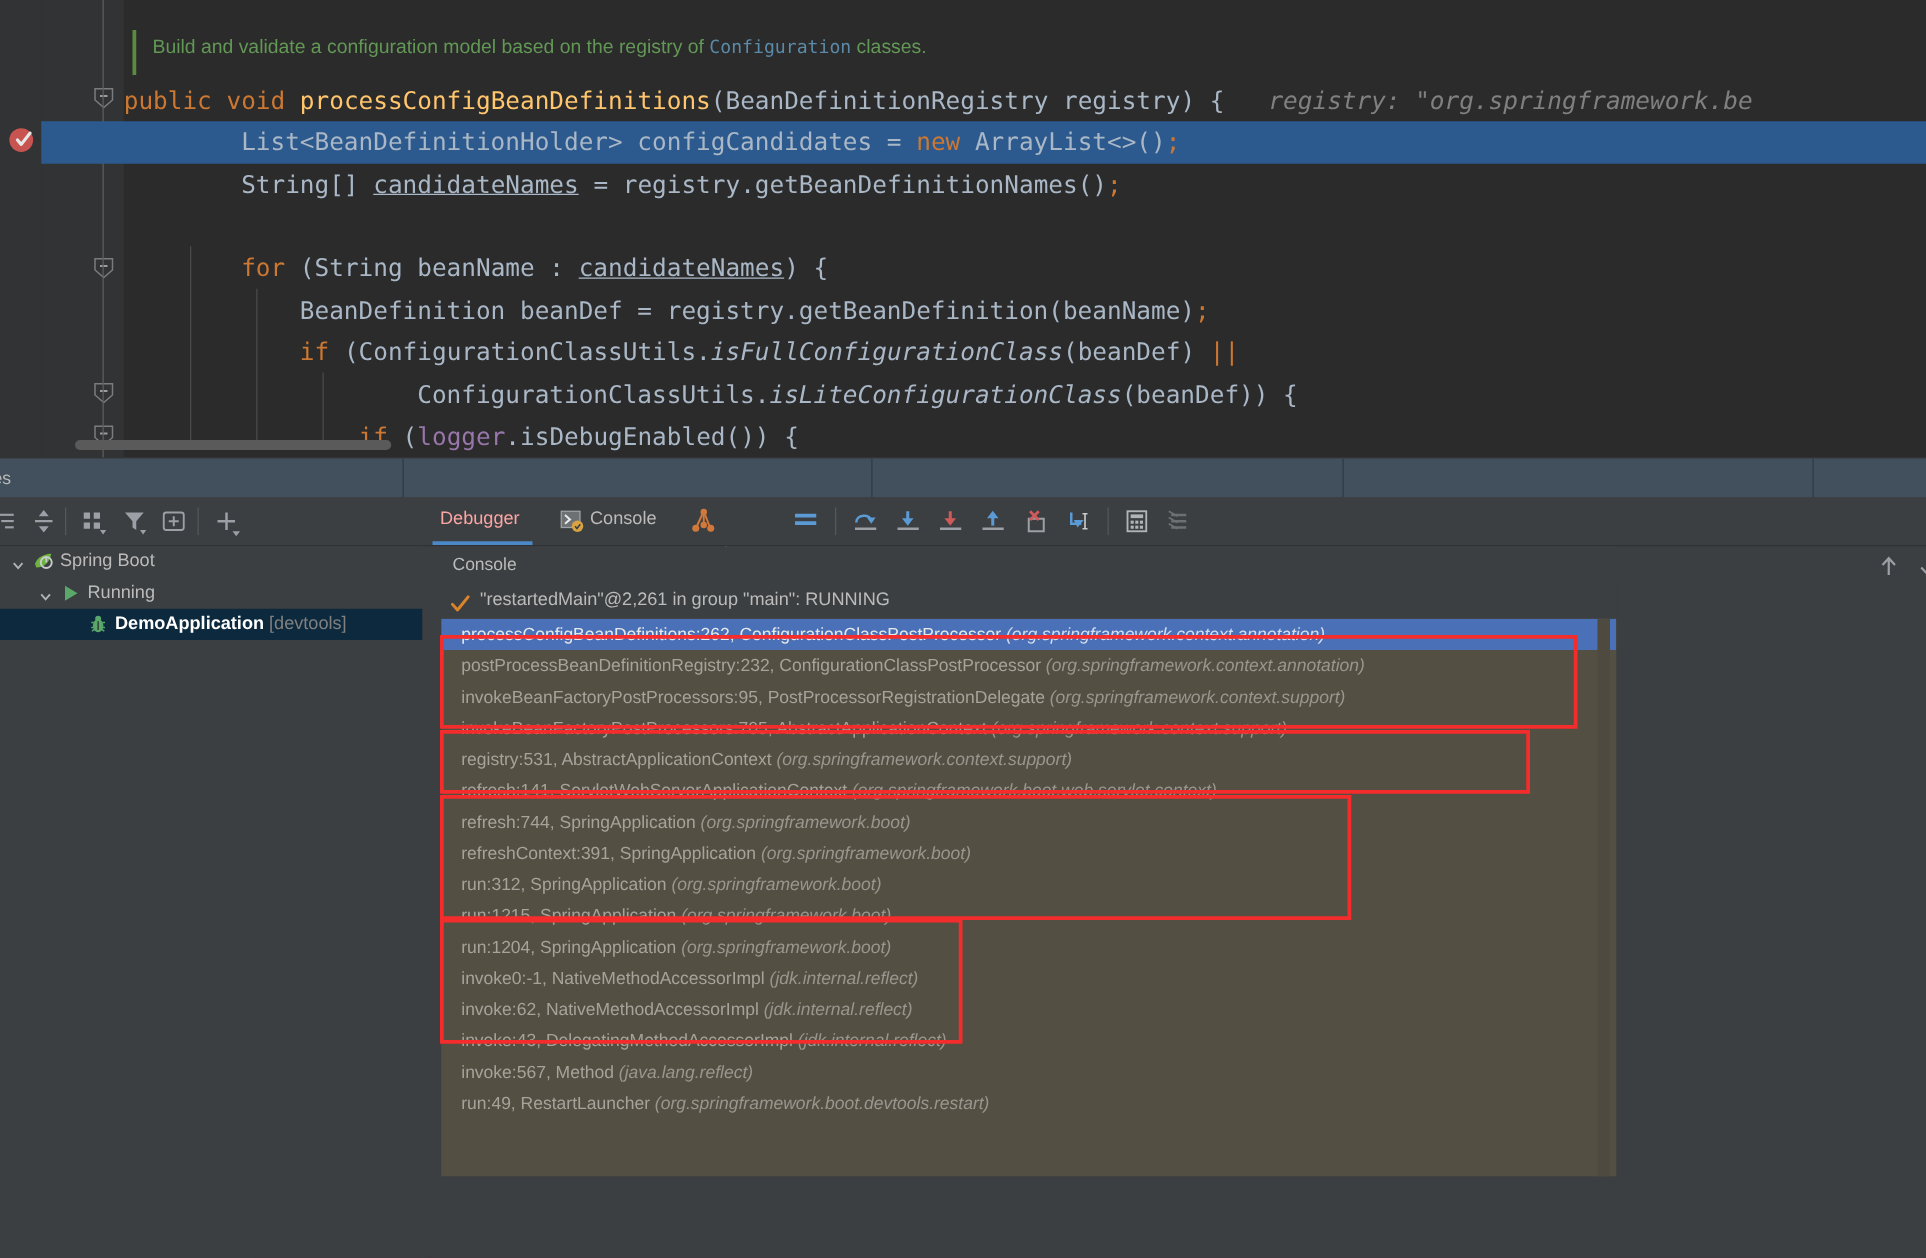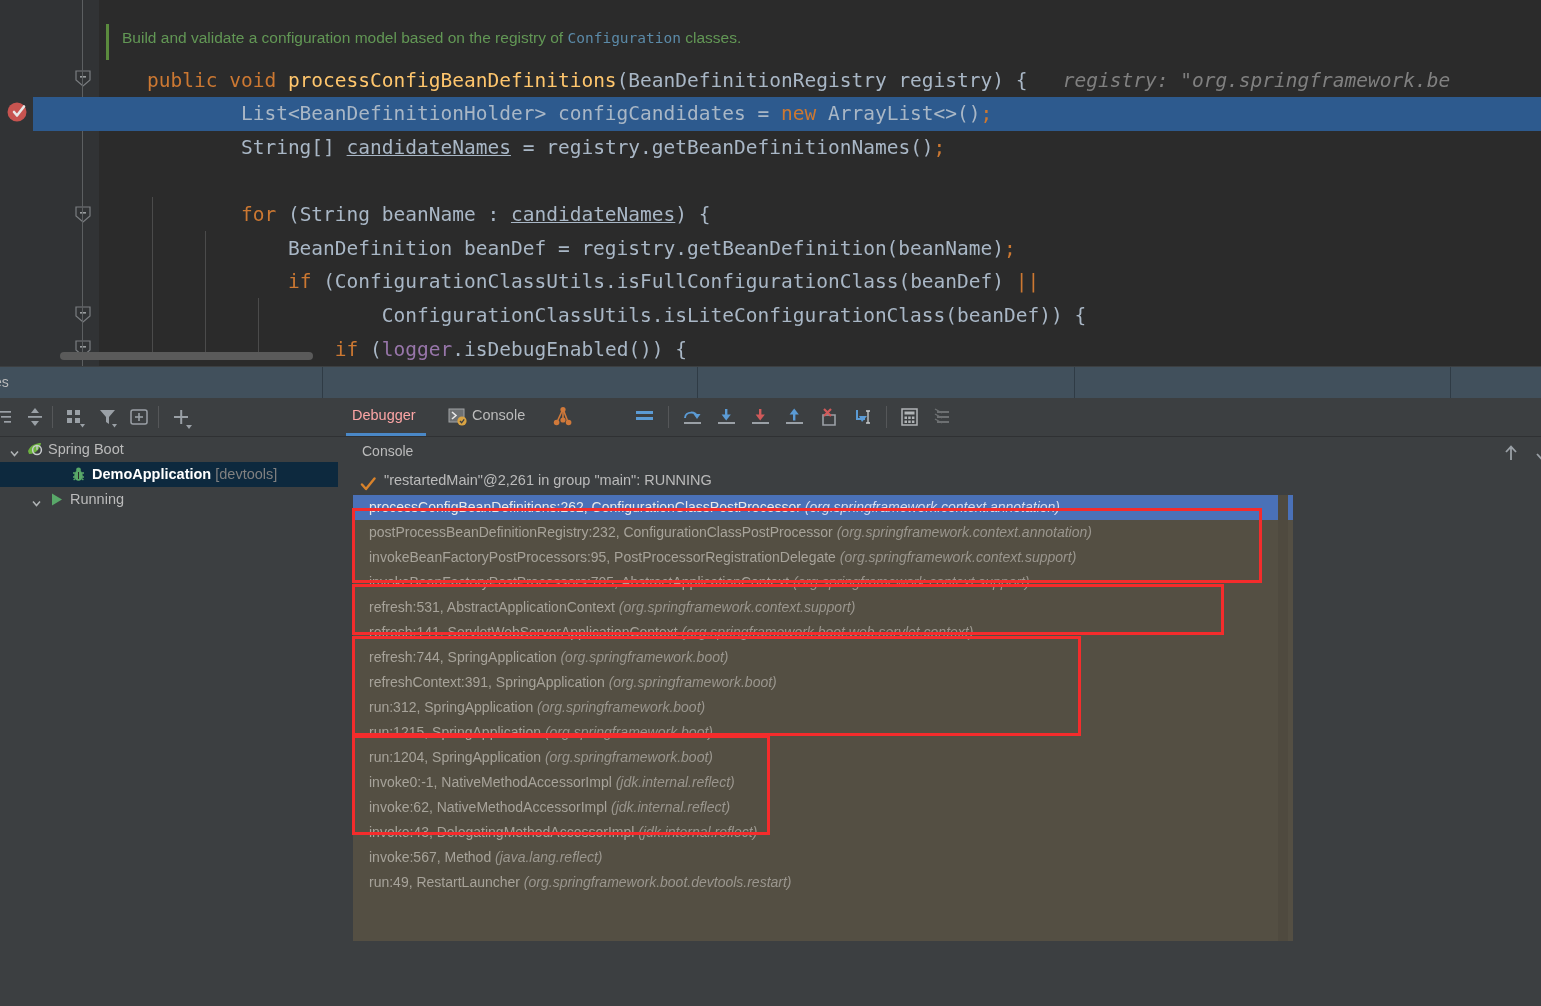--- a/index.html
+++ b/index.html
@@ -6,29 +6,29 @@
   body{width:1541px;height:1006px;overflow:hidden;font-family:"Liberation Sans",sans-serif;}
   #root{position:relative;width:1541px;height:1006px;}
 
   
   .editor{position:absolute;left:0;top:0;width:1541px;height:366px;background:#2b2b2b;overflow:hidden;}
   .edit-leftbar{position:absolute;left:0;top:0;width:33px;height:366px;background:#313335;}
   .edit-gutter{position:absolute;left:33px;top:0;width:66px;height:366px;background:#313335;}
   .fold{position:absolute;left:40px;width:20px;height:16px;}
   .fold svg{display:block;}
   .bp{position:absolute;left:6px;width:22px;height:22px;}
-  .code{position:absolute;left:99px;top:0;right:0;height:334px;font-family:"DejaVu Sans Mono","Liberation Mono",monospace;font-size:19.5px;line-height:33.5px;color:#a9b7c6;white-space:pre;margin-left:48px;}
+  .code{position:absolute;left:99px;top:0;right:0;height:334px;font-family:"DejaVu Sans Mono","Liberation Mono",monospace;font-size:19.5px;line-height:33.5px;color:#a9b7c6;white-space:pre;}
   .cl{position:absolute;left:0;height:33.5px;white-space:pre;padding-left:0px;}
   .hl-row{position:absolute;left:33px;right:0;height:33.5px;background:#2d5a8e;}
   .docline{position:absolute;left:106px;top:24px;width:3px;height:36px;background:#5b8b3e;}
   .doctxt{position:absolute;left:122px;top:29px;font-family:"Liberation Sans",sans-serif;font-size:15.5px;color:#629755;}
   .doctxt .cfg{color:#5b8aa8;font-family:"DejaVu Sans Mono",monospace;font-size:14.5px;}
   .kw{color:#cc7832;}
   .fld{color:#9876aa;}
-  .ital{}
+  .ital{font-style:italic;}
   .undl{text-decoration:underline;}
   .semi{color:#cc7832;}
   .hint{color:#808080;font-style:italic;}
   .vscroll{position:absolute;left:60px;top:352px;width:253px;height:8px;background:#5a5a5a;border-radius:4px;}
   .indent-guide{position:absolute;width:1px;background:#4b4b4b;}
 
   
   .twstrip{position:absolute;left:0;top:367px;width:1541px;height:31px;background:#41505c;}
   .twstrip .sep{position:absolute;top:0;width:1px;height:31px;background:#2f3b45;}
   .twstrip .lbl{position:absolute;top:7px;font-size:14px;color:#bbbbbb;}
@@ -204,37 +204,37 @@
           <span class="tw" style="left: 8px;"><svg width="13" height="13" viewBox="0 0 13 13">
               <path d="M3 4.5 L6.5 8.5 L10 4.5" fill="none" stroke="#b0b4b6" stroke-width="1.5"></path>
             </svg></span>
           <span class="ticon" style="left: 26px;"><svg width="17" height="17" viewBox="0 0 17 17">
               <path d="M2 10 C4 4 11 2 15 2 C14 8 10 13 3 13 Z" fill="#6db33f"></path>
               <circle cx="11" cy="9" r="4.4" fill="none" stroke="#c8ccce" stroke-width="1.5"></circle>
               <rect x="10.3" y="4.8" width="1.4" height="4" fill="#c8ccce"></rect>
             </svg></span>
           <span class="tlabel" style="left: 48px;">Spring Boot</span>
         </div>
+        <div class="trow">
+          <span class="tw" style="left: 30px;"><svg width="13" height="13" viewBox="0 0 13 13">
+              <path d="M3 4.5 L6.5 8.5 L10 4.5" fill="none" stroke="#b0b4b6" stroke-width="1.5"></path>
+            </svg></span>
+          <span class="ticon" style="left: 48px;"><svg width="17" height="17" viewBox="0 0 17 17">
+              <path d="M4 2.5 L14 8.5 L4 14.5 Z" fill="#59a869"></path>
+            </svg></span>
+          <span class="tlabel" style="left: 70px;">Running</span>
+        </div>
         <div class="trow sel">
           <span class="ticon" style="left: 70px;"><svg width="17" height="17" viewBox="0 0 17 17">
               <ellipse cx="8.5" cy="9.5" rx="4.2" ry="5.2" fill="#59a869"></ellipse>
               <circle cx="8.5" cy="4" r="2.4" fill="#59a869"></circle>
               <path d="M3 7 H5 M12 7 H14 M3 11 H5 M12 11 H14 M3.6 14 L5.4 12.5 M13.4 14 L11.6 12.5" stroke="#59a869" stroke-width="1.3"></path>
               <path d="M8.5 6 V13" stroke="#2b2b2b" stroke-width="1"></path>
             </svg></span>
           <span class="tlabel bold" style="left: 92px;">DemoApplication<span class="dim" style="font-weight: normal;"> [devtools]</span></span>
-        </div>
-        <div class="trow">
-          <span class="tw" style="left: 30px;"><svg width="13" height="13" viewBox="0 0 13 13">
-              <path d="M3 4.5 L6.5 8.5 L10 4.5" fill="none" stroke="#b0b4b6" stroke-width="1.5"></path>
-            </svg></span>
-          <span class="ticon" style="left: 48px;"><svg width="17" height="17" viewBox="0 0 17 17">
-              <path d="M4 2.5 L14 8.5 L4 14.5 Z" fill="#59a869"></path>
-            </svg></span>
-          <span class="tlabel" style="left: 70px;">Running</span>
         </div>
       </div>
   </div>
 
   <div class="dbg">
     <div class="dbg-tabs">
       <div class="tab active" style="left:14px;">Debugger</div>
       <div class="tab-underline" style="left:8px;width:80px;"></div>
 
       <div class="lp-ico" style="left:110px;top:9px;">
@@ -347,21 +347,21 @@
               <path d="M2 8.5 L6 13 L14.5 2.5" fill="none" stroke="#d9832b" stroke-width="2.4" stroke-linecap="round" stroke-linejoin="round"></path>
             </svg>
         </span>
         <span class="ttxt">"restartedMain"@2,261 in group "main": RUNNING</span>
       </div>
       <div class="frame-list" id="frame-list">
           <div class="frow sel"><span>processConfigBeanDefinitions:262, ConfigurationClassPostProcessor</span><span class="pkg"> (org.springframework.context.annotation)</span></div>
           <div class="frow"><span>postProcessBeanDefinitionRegistry:232, ConfigurationClassPostProcessor</span><span class="pkg"> (org.springframework.context.annotation)</span></div>
           <div class="frow"><span>invokeBeanFactoryPostProcessors:95, PostProcessorRegistrationDelegate</span><span class="pkg"> (org.springframework.context.support)</span></div>
           <div class="frow"><span>invokeBeanFactoryPostProcessors:705, AbstractApplicationContext</span><span class="pkg"> (org.springframework.context.support)</span></div>
-          <div class="frow"><span>refresh:531, AbstractApplicationContext</span><span class="pkg"> (org.springframework.context.support)</span></div>
+          <div class="frow"><span>registry:531, AbstractApplicationContext</span><span class="pkg"> (org.springframework.context.support)</span></div>
           <div class="frow"><span>refresh:141, ServletWebServerApplicationContext</span><span class="pkg"> (org.springframework.boot.web.servlet.context)</span></div>
           <div class="frow"><span>refresh:744, SpringApplication</span><span class="pkg"> (org.springframework.boot)</span></div>
           <div class="frow"><span>refreshContext:391, SpringApplication</span><span class="pkg"> (org.springframework.boot)</span></div>
           <div class="frow"><span>run:312, SpringApplication</span><span class="pkg"> (org.springframework.boot)</span></div>
           <div class="frow"><span>run:1215, SpringApplication</span><span class="pkg"> (org.springframework.boot)</span></div>
           <div class="frow"><span>run:1204, SpringApplication</span><span class="pkg"> (org.springframework.boot)</span></div>
           <div class="frow"><span>invoke0:-1, NativeMethodAccessorImpl</span><span class="pkg"> (jdk.internal.reflect)</span></div>
           <div class="frow"><span>invoke:62, NativeMethodAccessorImpl</span><span class="pkg"> (jdk.internal.reflect)</span></div>
           <div class="frow"><span>invoke:43, DelegatingMethodAccessorImpl</span><span class="pkg"> (jdk.internal.reflect)</span></div>
           <div class="frow"><span>invoke:567, Method</span><span class="pkg"> (java.lang.reflect)</span></div>

